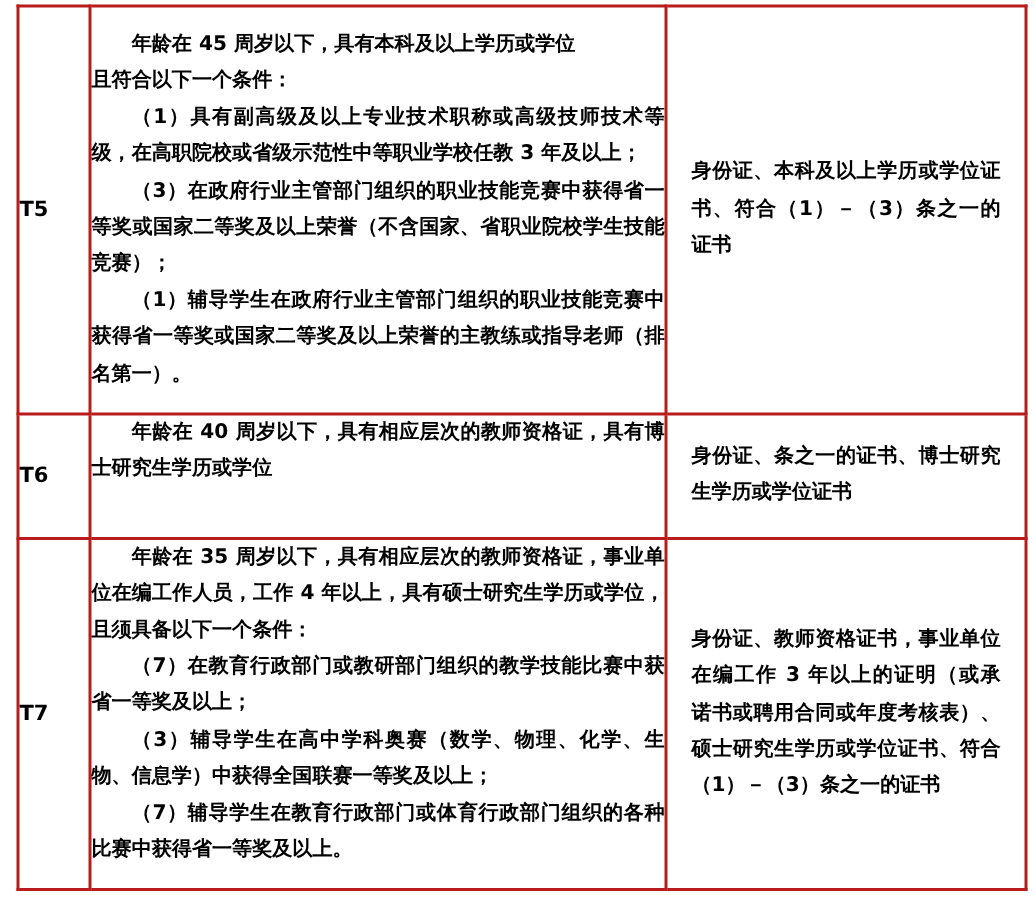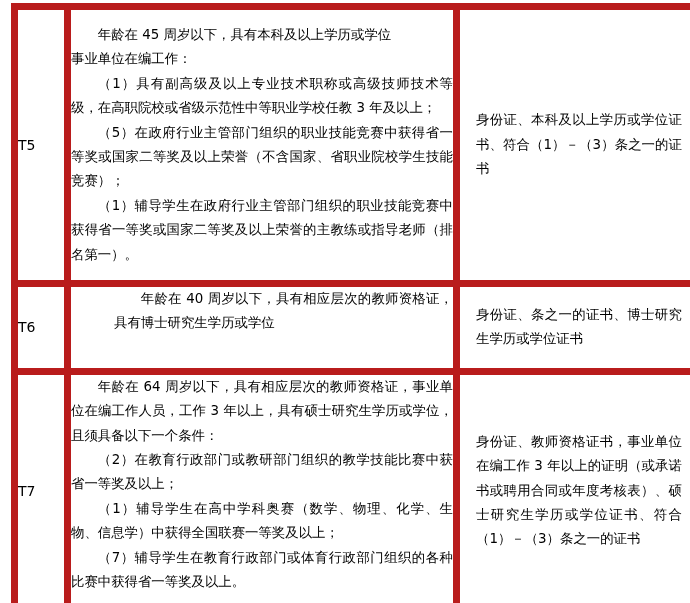--- a/index.html
+++ b/index.html
@@ -20,23 +20,24 @@
     overflow: hidden;
   }
   table.req-table {
     border-collapse: collapse;
     width: 668px;
     margin-left: 11px;
     margin-top: 3px;
     table-layout: fixed;
   }
   table.req-table td {
-    border: 7px solid #b91c1c;
+    border: 2px solid #b91c1c;
     vertical-align: middle;
     padding: 0;
+    font-weight: bold;
   }
   td.code-cell {
     width: 46px;
     text-align: left;
     font-size: 14px;
     line-height: 1.6;
   }
   td.cond-cell {
     width: 382px;
     padding: 7px 9px 7px 10px;
@@ -58,40 +59,40 @@
     text-indent: 2em;
   }
   .doc-text {
     font-size: 13.4px;
     line-height: 1.82;
     text-align: justify;
     text-justify: inter-ideograph;
     margin: 16px;
   }
   .row-t5 .cond-cell { height: 270px; }
-  .row-t6 .cond-cell { height: 68px; padding-left: 43px; }
+  .row-t6 .cond-cell { height: 68px; }
   .row-t7 .cond-cell { height: 232px; }
   .row-t6 .cond-cell, .row-t7 .cond-cell { vertical-align: top; }
   .row-t6 .code-cell, .row-t7 .code-cell, .row-t5 .code-cell { vertical-align: middle; }
 </style>
 </head>
 <body>
 
 <div class="page">
   <table class="req-table">
     <tbody>
       <tr class="row-t5">
         <td class="code-cell">
           <span>T5</span>
         </td>
         <td class="cond-cell">
           <p class="para indent">年龄在 45 周岁以下，具有本科及以上学历或学位</p>
-          <p class="para">事业单位在编工作：</p>
+          <p class="para">且符合以下一个条件：</p>
           <p class="para indent">（1）具有副高级及以上专业技术职称或高级技师技术等级，在高职院校或省级示范性中等职业学校任教 3 年及以上；</p>
-          <p class="para indent">（5）在政府行业主管部门组织的职业技能竞赛中获得省一等奖或国家二等奖及以上荣誉（不含国家、省职业院校学生技能竞赛）；</p>
+          <p class="para indent">（3）在政府行业主管部门组织的职业技能竞赛中获得省一等奖或国家二等奖及以上荣誉（不含国家、省职业院校学生技能竞赛）；</p>
           <p class="para indent">（1）辅导学生在政府行业主管部门组织的职业技能竞赛中获得省一等奖或国家二等奖及以上荣誉的主教练或指导老师（排名第一）。</p>
         </td>
         <td class="doc-cell">
           <p class="doc-text">身份证、本科及以上学历或学位证书、符合（1）－（3）条之一的证书</p>
         </td>
       </tr>
       <tr class="row-t6">
         <td class="code-cell">
           <span>T6</span>
         </td>
@@ -100,23 +101,23 @@
         </td>
         <td class="doc-cell">
           <p class="doc-text">身份证、条之一的证书、博士研究生学历或学位证书</p>
         </td>
       </tr>
       <tr class="row-t7">
         <td class="code-cell">
           <span>T7</span>
         </td>
         <td class="cond-cell">
-          <p class="para indent">年龄在 64 周岁以下，具有相应层次的教师资格证，事业单位在编工作人员，工作 3 年以上，具有硕士研究生学历或学位，且须具备以下一个条件：</p>
-          <p class="para indent">（2）在教育行政部门或教研部门组织的教学技能比赛中获省一等奖及以上；</p>
-          <p class="para indent">（1）辅导学生在高中学科奥赛（数学、物理、化学、生物、信息学）中获得全国联赛一等奖及以上；</p>
+          <p class="para indent">年龄在 35 周岁以下，具有相应层次的教师资格证，事业单位在编工作人员，工作 4 年以上，具有硕士研究生学历或学位，且须具备以下一个条件：</p>
+          <p class="para indent">（7）在教育行政部门或教研部门组织的教学技能比赛中获省一等奖及以上；</p>
+          <p class="para indent">（3）辅导学生在高中学科奥赛（数学、物理、化学、生物、信息学）中获得全国联赛一等奖及以上；</p>
           <p class="para indent">（7）辅导学生在教育行政部门或体育行政部门组织的各种比赛中获得省一等奖及以上。</p>
         </td>
         <td class="doc-cell">
           <p class="doc-text">身份证、教师资格证书，事业单位在编工作 3 年以上的证明（或承诺书或聘用合同或年度考核表）、硕士研究生学历或学位证书、符合（1）－（3）条之一的证书</p>
         </td>
       </tr>
     </tbody>
   </table>
 </div>
 

